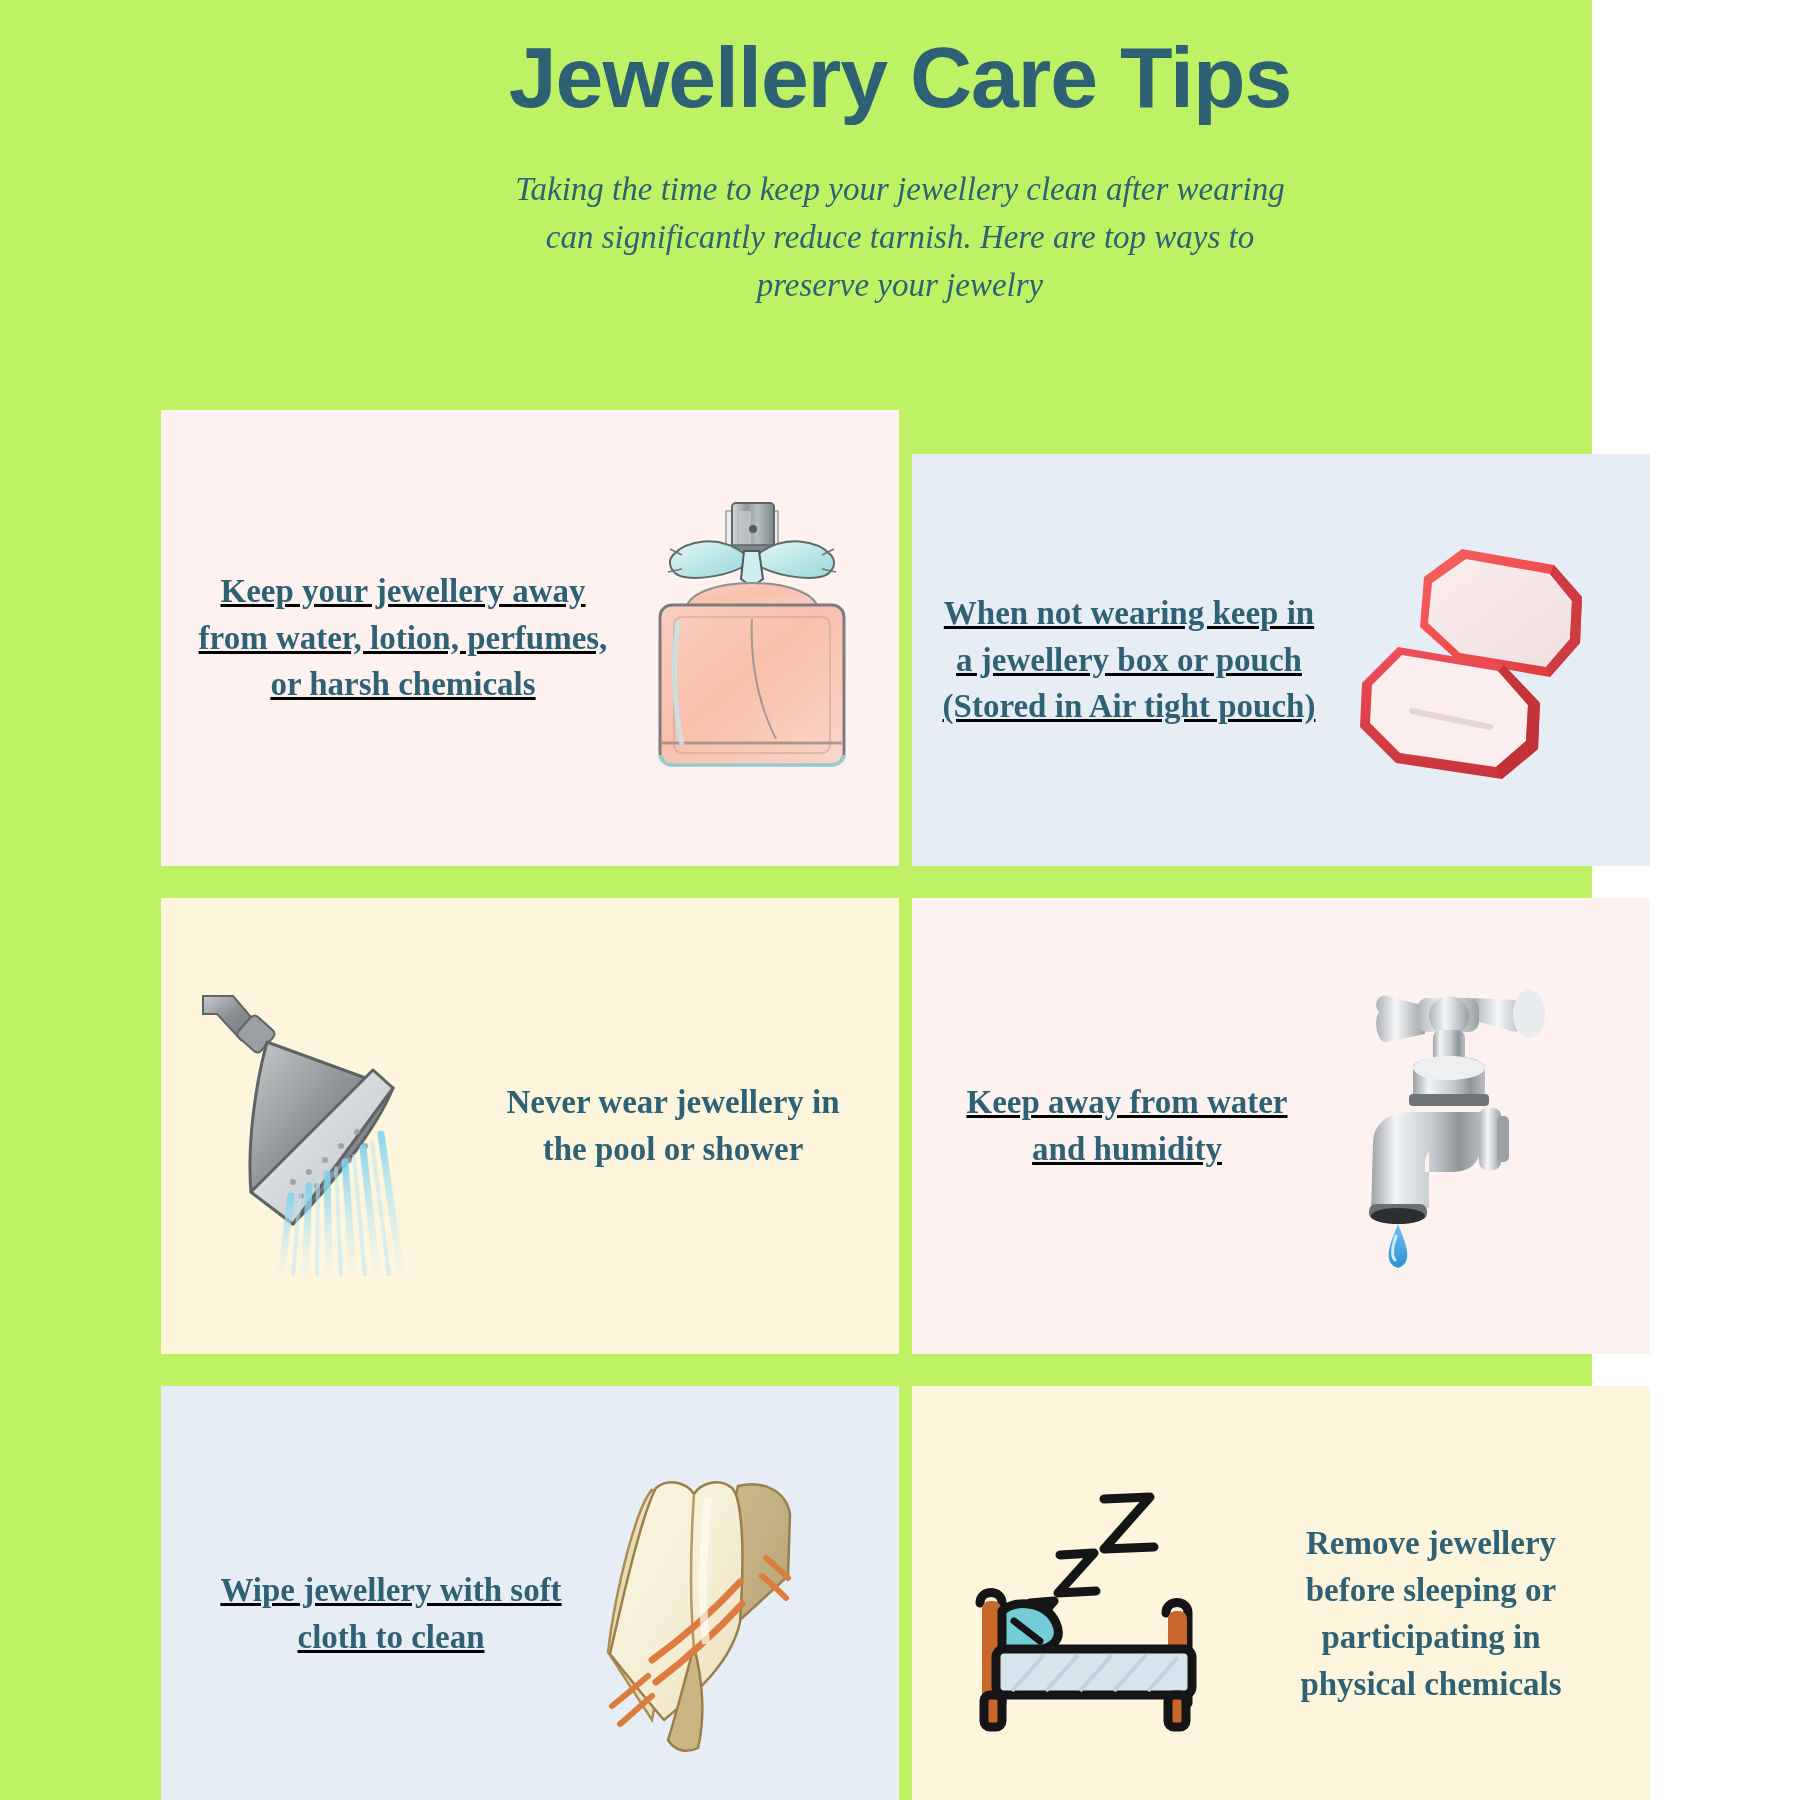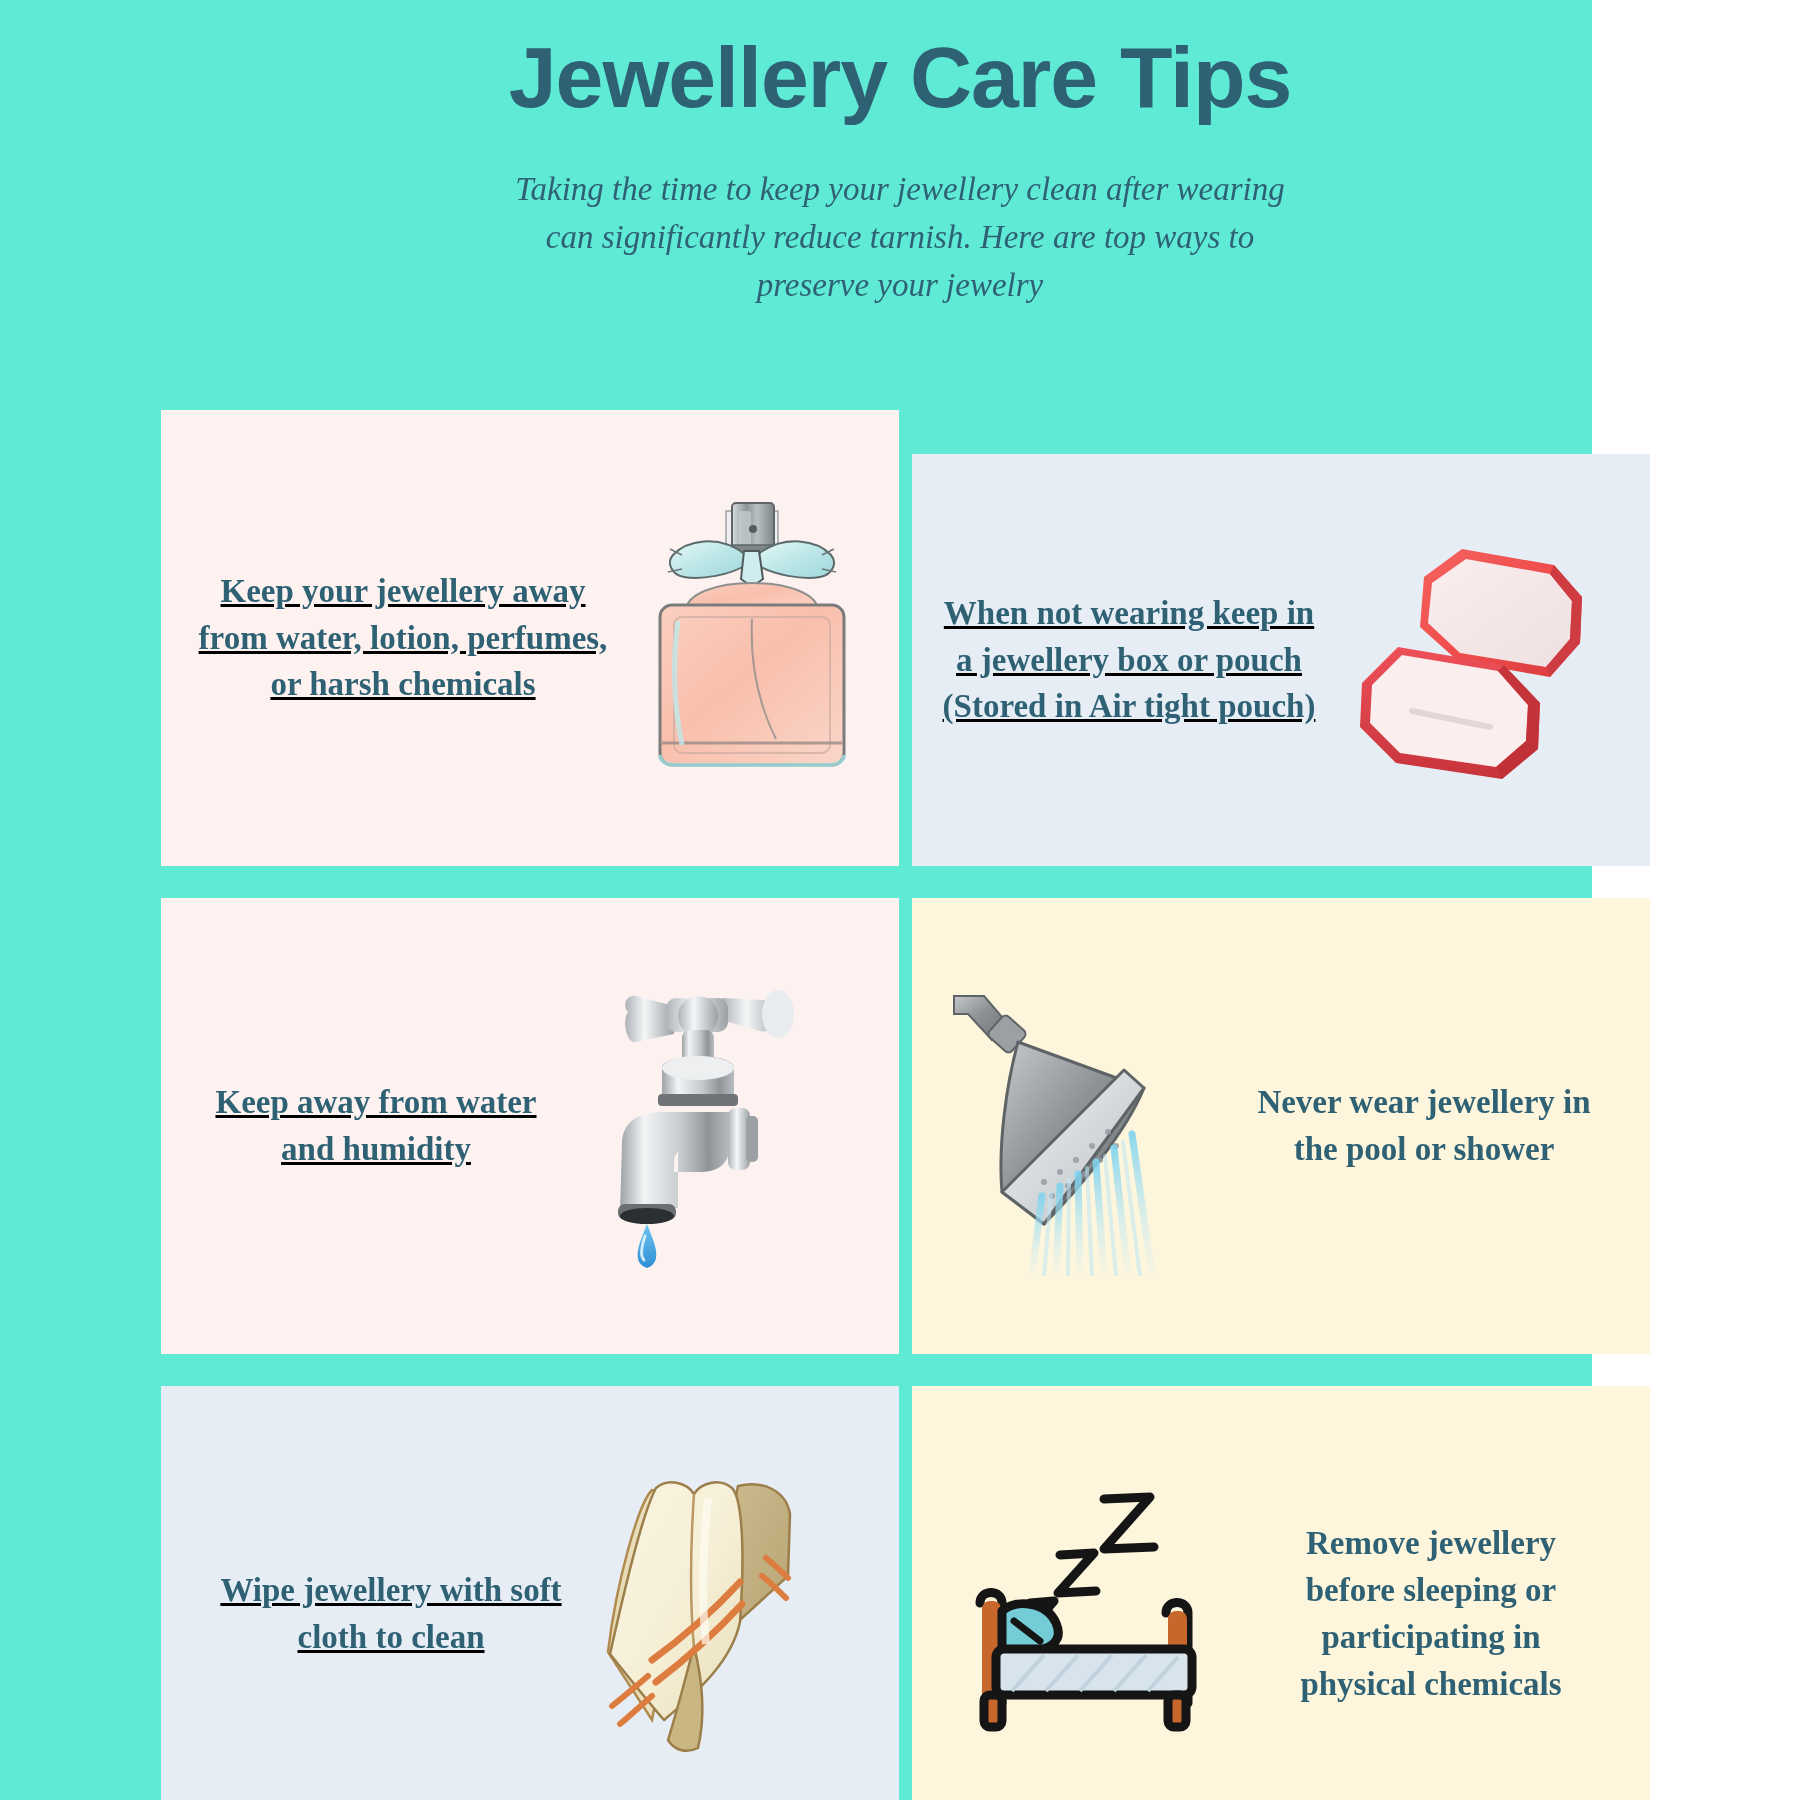--- a/index.html
+++ b/index.html
@@ -7,21 +7,21 @@
   html, body {
     width:1800px; height:1800px;
     background:#ffffff;
     font-family:"Liberation Serif", serif;
     overflow:hidden;
   }
 
   .page {
     position:relative;
     width:1592px; height:1800px;
-    background:#5eead4;
+    background:#bef264;
   }
 
   
   .header {
     position:absolute;
     left:0; top:0;
     width:1800px;
     text-align:center;
   }
   .title {
@@ -186,70 +186,20 @@
           <path d="M70 42 L108 14 L200 30 L228 62 L226 108 L196 142 L104 126 L66 92 Z" fill="url(#rb-lid)"></path>
           <path d="M78 48 L112 24 L196 39 L218 66 L216 104 L192 132 L106 118 L74 88 Z" fill="url(#rb-pad)"></path>
           <path d="M200 30 L228 62 L226 108 L196 142 L192 132 L216 104 L218 66 L196 39 Z" fill="#CE3C42"></path>
 
           <path d="M8 148 L44 112 L150 130 L186 168 L184 214 L148 244 L42 228 L6 192 Z" fill="url(#rb-base)"></path>
           <path d="M18 150 L48 120 L144 136 L174 170 L172 206 L142 232 L46 218 L16 188 Z" fill="#FBEEEE"></path>
 
           <path d="M58 176 L136 192" stroke="#E4D6D8" stroke-width="6" stroke-linecap="round"></path>
 
           <path d="M150 130 L186 168 L184 214 L148 244 L142 232 L172 206 L174 170 L144 136 Z" fill="#BE3036" opacity="0.85"></path>
-        </svg>
-      </div>
-    </div>
-
-    <div class="card c4 text-left" style="background:#FDF2F0;">
-      <div class="card-text">Keep away from water and humidity</div>
-      <div class="card-art">
-        <svg width="260" height="300" viewBox="0 0 260 300">
-          <defs>
-            <linearGradient id="fa-metal" x1="0" y1="0" x2="1" y2="0">
-              <stop offset="0%" stop-color="#9DA2A6"></stop>
-              <stop offset="22%" stop-color="#F2F4F5"></stop>
-              <stop offset="55%" stop-color="#C6CBCE"></stop>
-              <stop offset="80%" stop-color="#8E9498"></stop>
-              <stop offset="100%" stop-color="#B8BDC1"></stop>
-            </linearGradient>
-            <linearGradient id="fa-knob" x1="0" y1="0" x2="1" y2="0">
-              <stop offset="0%" stop-color="#AEB3B7"></stop>
-              <stop offset="40%" stop-color="#F4F6F7"></stop>
-              <stop offset="100%" stop-color="#9AA0A4"></stop>
-            </linearGradient>
-            <linearGradient id="fa-drop" x1="0" y1="0" x2="0" y2="1">
-              <stop offset="0%" stop-color="#6FC4F0"></stop>
-              <stop offset="100%" stop-color="#2E8FD4"></stop>
-            </linearGradient>
-          </defs>
-
-          <path d="M58 36 C52 30 56 18 66 20 L104 30 L104 58 L66 66 C56 68 52 44 58 36 Z" fill="url(#fa-knob)"></path>
-          <path d="M196 24 C208 18 216 30 212 42 C208 54 196 58 186 54 L152 44 L152 22 Z" fill="url(#fa-knob)"></path>
-          <ellipse cx="208" cy="38" rx="16" ry="24" fill="#E9ECEE"></ellipse>
-          <rect x="96" y="22" width="62" height="34" rx="10" fill="url(#fa-knob)"></rect>
-          <circle cx="128" cy="40" r="20" fill="url(#fa-knob)"></circle>
-
-          <rect x="112" y="54" width="32" height="38" rx="8" fill="url(#fa-metal)"></rect>
-
-          <path d="M92 92 C92 76 164 76 164 92 L164 118 C164 134 92 134 92 118 Z" fill="url(#fa-metal)"></path>
-          <ellipse cx="128" cy="92" rx="36" ry="12" fill="#EDEFF0"></ellipse>
-          <rect x="88" y="118" width="80" height="12" rx="4" fill="#6E7477"></rect>
-
-          <path d="M96 130 L160 130 L160 168 C160 186 150 196 130 196 L82 196 C62 196 52 186 52 168 L52 232 L108 232 L108 178 C108 170 114 166 124 166 L160 166 L160 130 Z" fill="url(#fa-metal)"></path>
-          <path d="M52 168 C52 148 66 136 92 136 L160 136 L160 172 L120 172 C108 172 104 178 104 188 L104 236 L50 236 Z" fill="url(#fa-metal)"></path>
-
-          <rect x="158" y="132" width="22" height="62" rx="8" fill="url(#fa-knob)"></rect>
-          <rect x="176" y="140" width="12" height="46" rx="5" fill="#9AA0A4"></rect>
-
-          <rect x="48" y="228" width="58" height="16" rx="7" fill="#6A6F72"></rect>
-          <ellipse cx="77" cy="240" rx="27" ry="8" fill="#2B2F31"></ellipse>
-
-          <path d="M77 248 C70 266 60 286 77 292 C94 286 84 266 77 248 Z" fill="url(#fa-drop)"></path>
-          <path d="M75 260 C71 272 70 280 74 284" stroke="#CDEBFA" stroke-width="3" fill="none" stroke-linecap="round"></path>
         </svg>
       </div>
     </div>
 
     <div class="card c3 text-right" style="background:#FDF5DC;">
       <div class="card-text">Never wear jewellery in the pool or shower</div>
       <div class="card-art">
         <svg width="270" height="300" viewBox="0 0 270 300">
           <defs>
             <linearGradient id="sh-head" x1="0" y1="0" x2="1" y2="1">
@@ -299,20 +249,70 @@
             <line x1="103" y1="216" x2="96" y2="300"></line>
             <line x1="121" y1="204" x2="120" y2="300"></line>
             <line x1="139" y1="192" x2="144" y2="300"></line>
             <line x1="157" y1="180" x2="168" y2="300"></line>
             <line x1="175" y1="166" x2="192" y2="300"></line>
           </g>
         </svg>
       </div>
     </div>
 
+    <div class="card c4 text-left" style="background:#FDF2F0;">
+      <div class="card-text">Keep away from water and humidity</div>
+      <div class="card-art">
+        <svg width="260" height="300" viewBox="0 0 260 300">
+          <defs>
+            <linearGradient id="fa-metal" x1="0" y1="0" x2="1" y2="0">
+              <stop offset="0%" stop-color="#9DA2A6"></stop>
+              <stop offset="22%" stop-color="#F2F4F5"></stop>
+              <stop offset="55%" stop-color="#C6CBCE"></stop>
+              <stop offset="80%" stop-color="#8E9498"></stop>
+              <stop offset="100%" stop-color="#B8BDC1"></stop>
+            </linearGradient>
+            <linearGradient id="fa-knob" x1="0" y1="0" x2="1" y2="0">
+              <stop offset="0%" stop-color="#AEB3B7"></stop>
+              <stop offset="40%" stop-color="#F4F6F7"></stop>
+              <stop offset="100%" stop-color="#9AA0A4"></stop>
+            </linearGradient>
+            <linearGradient id="fa-drop" x1="0" y1="0" x2="0" y2="1">
+              <stop offset="0%" stop-color="#6FC4F0"></stop>
+              <stop offset="100%" stop-color="#2E8FD4"></stop>
+            </linearGradient>
+          </defs>
+
+          <path d="M58 36 C52 30 56 18 66 20 L104 30 L104 58 L66 66 C56 68 52 44 58 36 Z" fill="url(#fa-knob)"></path>
+          <path d="M196 24 C208 18 216 30 212 42 C208 54 196 58 186 54 L152 44 L152 22 Z" fill="url(#fa-knob)"></path>
+          <ellipse cx="208" cy="38" rx="16" ry="24" fill="#E9ECEE"></ellipse>
+          <rect x="96" y="22" width="62" height="34" rx="10" fill="url(#fa-knob)"></rect>
+          <circle cx="128" cy="40" r="20" fill="url(#fa-knob)"></circle>
+
+          <rect x="112" y="54" width="32" height="38" rx="8" fill="url(#fa-metal)"></rect>
+
+          <path d="M92 92 C92 76 164 76 164 92 L164 118 C164 134 92 134 92 118 Z" fill="url(#fa-metal)"></path>
+          <ellipse cx="128" cy="92" rx="36" ry="12" fill="#EDEFF0"></ellipse>
+          <rect x="88" y="118" width="80" height="12" rx="4" fill="#6E7477"></rect>
+
+          <path d="M96 130 L160 130 L160 168 C160 186 150 196 130 196 L82 196 C62 196 52 186 52 168 L52 232 L108 232 L108 178 C108 170 114 166 124 166 L160 166 L160 130 Z" fill="url(#fa-metal)"></path>
+          <path d="M52 168 C52 148 66 136 92 136 L160 136 L160 172 L120 172 C108 172 104 178 104 188 L104 236 L50 236 Z" fill="url(#fa-metal)"></path>
+
+          <rect x="158" y="132" width="22" height="62" rx="8" fill="url(#fa-knob)"></rect>
+          <rect x="176" y="140" width="12" height="46" rx="5" fill="#9AA0A4"></rect>
+
+          <rect x="48" y="228" width="58" height="16" rx="7" fill="#6A6F72"></rect>
+          <ellipse cx="77" cy="240" rx="27" ry="8" fill="#2B2F31"></ellipse>
+
+          <path d="M77 248 C70 266 60 286 77 292 C94 286 84 266 77 248 Z" fill="url(#fa-drop)"></path>
+          <path d="M75 260 C71 272 70 280 74 284" stroke="#CDEBFA" stroke-width="3" fill="none" stroke-linecap="round"></path>
+        </svg>
+      </div>
+    </div>
+
     <div class="card c5 text-left" style="background:#E7EDF4;">
       <div class="card-text">Wipe jewellery with soft cloth to clean</div>
       <div class="card-art">
         <svg width="250" height="300" viewBox="0 0 250 300">
           <defs>
             <linearGradient id="hk-front" x1="0" y1="0" x2="1" y2="1">
               <stop offset="0%" stop-color="#FAF5E2"></stop>
               <stop offset="55%" stop-color="#F6EFD6"></stop>
               <stop offset="100%" stop-color="#E8DDB8"></stop>
             </linearGradient>

